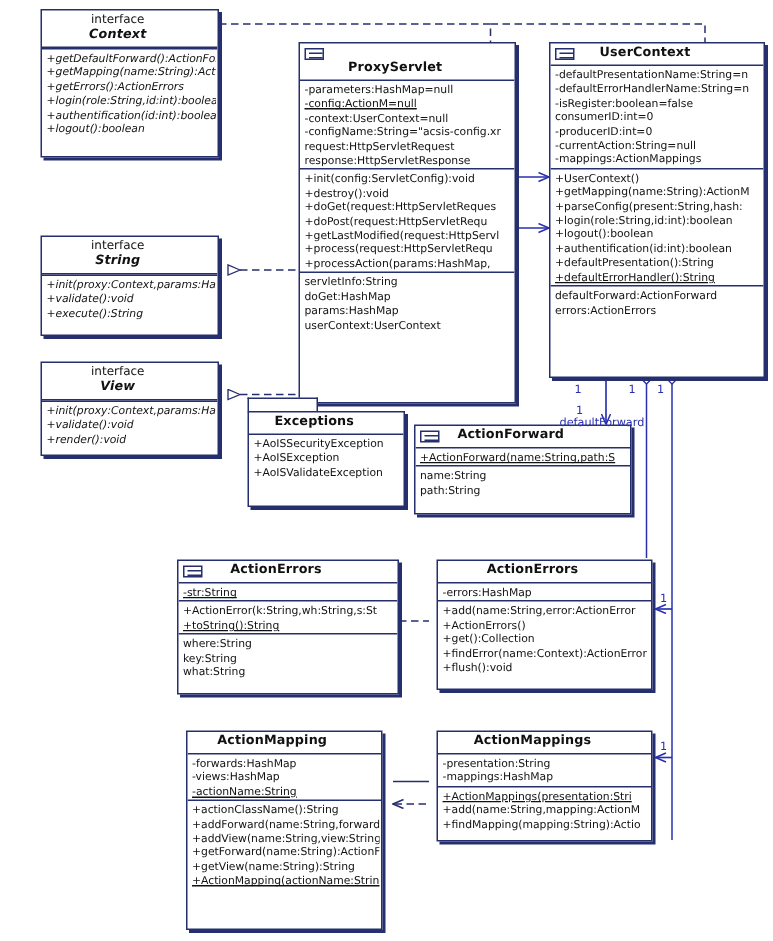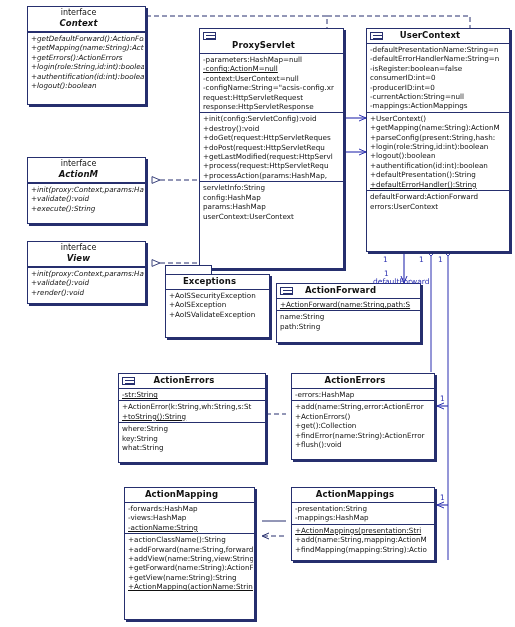--- a/index.html
+++ b/index.html
@@ -105,21 +105,21 @@
       <div class="row">+getErrors():ActionErrors</div>
       <div class="row">+login(role:String,id:int):boolean</div>
       <div class="row">+authentification(id:int):boolean</div>
       <div class="row">+logout():boolean</div>
     </div>
   </div>
 
   <div class="uml" style="left:27px;top:157px;width:119px;height:67px;">
     <div class="hdr">
       <div class="stereo">interface</div>
-      <div class="cname">ActionM</div>
+      <div class="cname">String</div>
     </div>
     <div class="sep"></div>
     <div class="sep"></div>
     <div class="compart">
       <div class="row">+init(proxy:Context,params:HashMa</div>
       <div class="row">+validate():void</div>
       <div class="row">+execute():String</div>
     </div>
   </div>
 
@@ -158,21 +158,21 @@
       <div class="row">+destroy():void</div>
       <div class="row">+doGet(request:HttpServletReques</div>
       <div class="row">+doPost(request:HttpServletRequ</div>
       <div class="row">+getLastModified(request:HttpServl</div>
       <div class="row">+process(request:HttpServletRequ</div>
       <div class="row">+processAction(params:HashMap,</div>
     </div>
     <div class="sep"></div>
     <div class="compart">
       <div class="row">servletInfo:String</div>
-      <div class="row">config:HashMap</div>
+      <div class="row">doGet:HashMap</div>
       <div class="row">params:HashMap</div>
       <div class="row">userContext:UserContext</div>
     </div>
   </div>
 
   <div class="uml cls" style="left:366px;top:28px;width:144px;height:224px;">
     <span class="tab"></span>
     <div class="hdr">
       <div class="cname">UserContext</div>
     </div>
@@ -193,21 +193,21 @@
       <div class="row">+parseConfig(present:String,hash:</div>
       <div class="row">+login(role:String,id:int):boolean</div>
       <div class="row">+logout():boolean</div>
       <div class="row">+authentification(id:int):boolean</div>
       <div class="row">+defaultPresentation():String</div>
       <div class="row up">+defaultErrorHandler():String</div>
     </div>
     <div class="sep"></div>
     <div class="compart">
       <div class="row">defaultForward:ActionForward</div>
-      <div class="row">errors:UserContext</div>
+      <div class="row">errors:ActionErrors</div>
     </div>
   </div>
 
   <div class="folder" style="left:165px;top:265px;width:47px;height:10px;border-bottom:none;"></div>
   <div class="uml cls" style="left:165px;top:274px;width:105px;height:64px;">
     <div class="hdr">
       <div class="cname">Exceptions</div>
     </div>
     <div class="sep"></div>
     <div class="compart">
@@ -261,21 +261,21 @@
     </div>
     <div class="sep"></div>
     <div class="compart">
       <div class="row">-errors:HashMap</div>
     </div>
     <div class="sep"></div>
     <div class="compart">
       <div class="row">+add(name:String,error:ActionError</div>
       <div class="row">+ActionErrors()</div>
       <div class="row">+get():Collection</div>
-      <div class="row">+findError(name:String):ActionError</div>
+      <div class="row">+findError(name:Context):ActionError</div>
       <div class="row">+flush():void</div>
     </div>
   </div>
 
   <div class="uml cls" style="left:124px;top:487px;width:131px;height:133px;">
     <div class="hdr">
       <div class="cname">ActionMapping</div>
     </div>
     <div class="sep"></div>
     <div class="compart">

